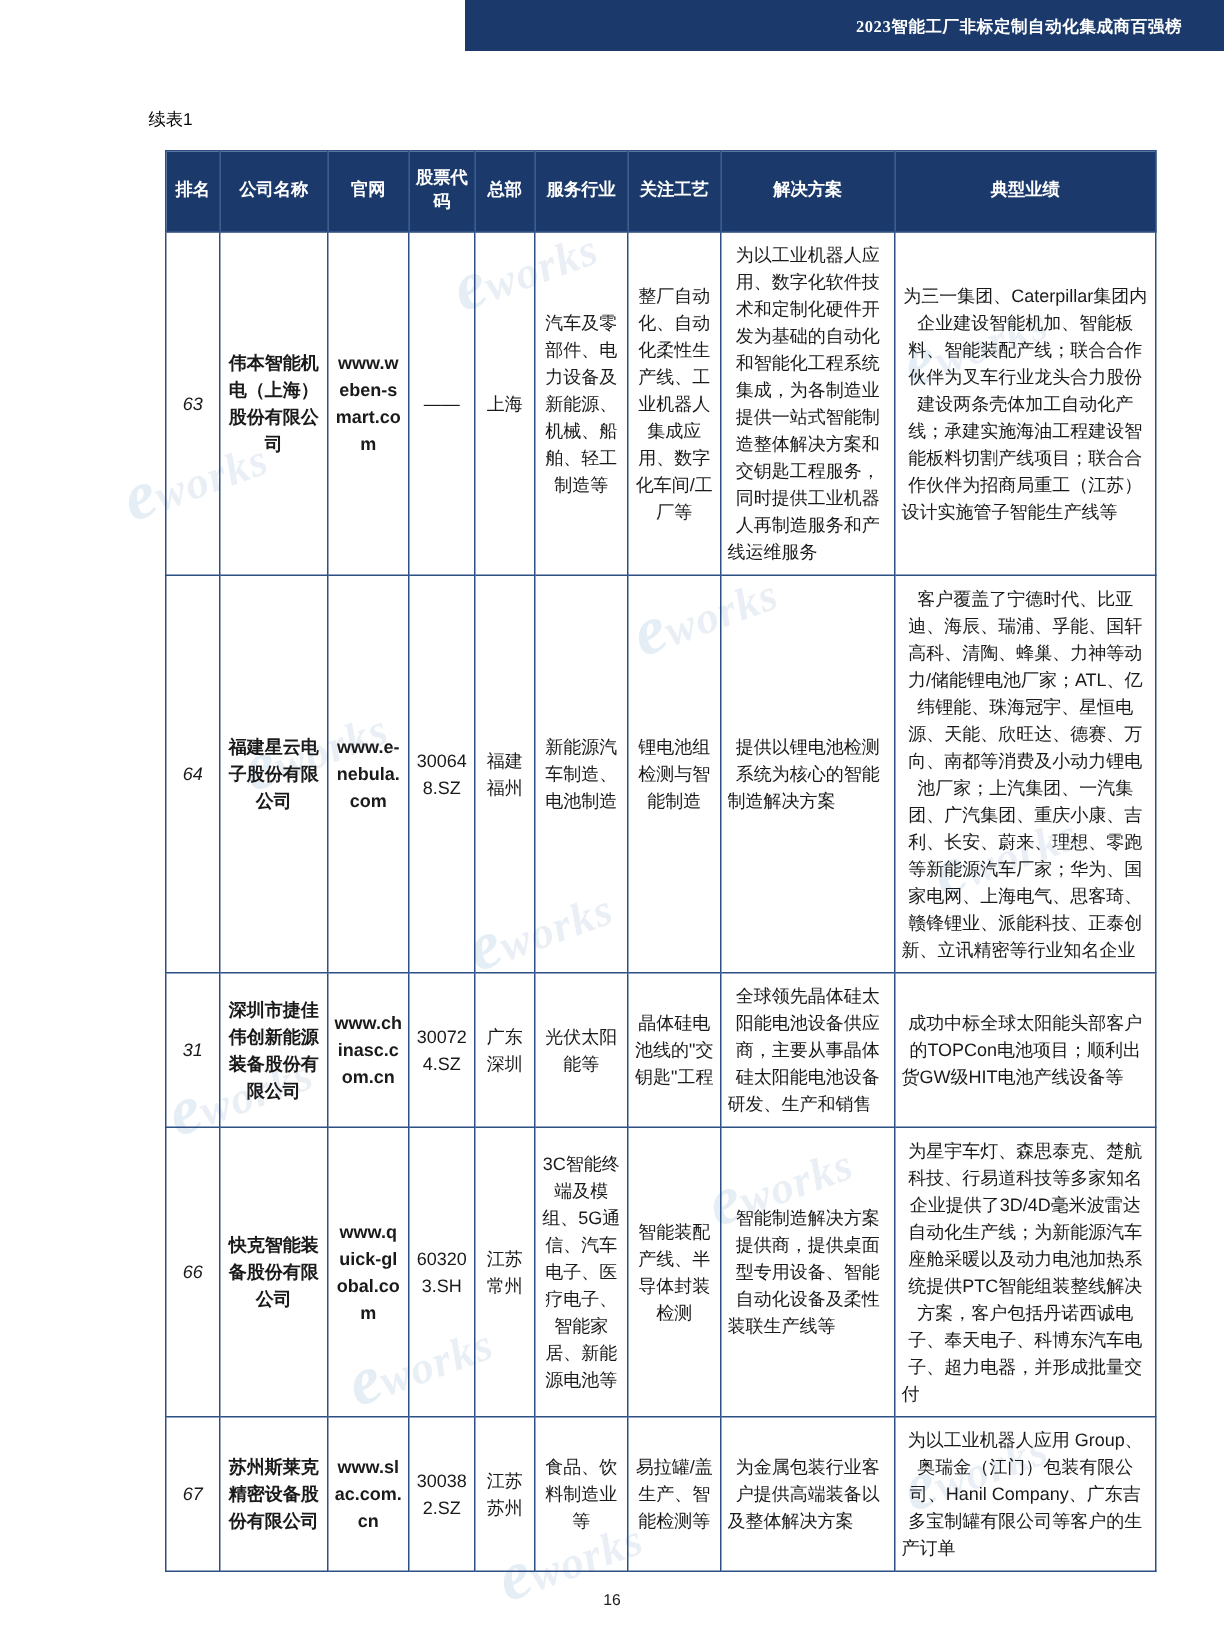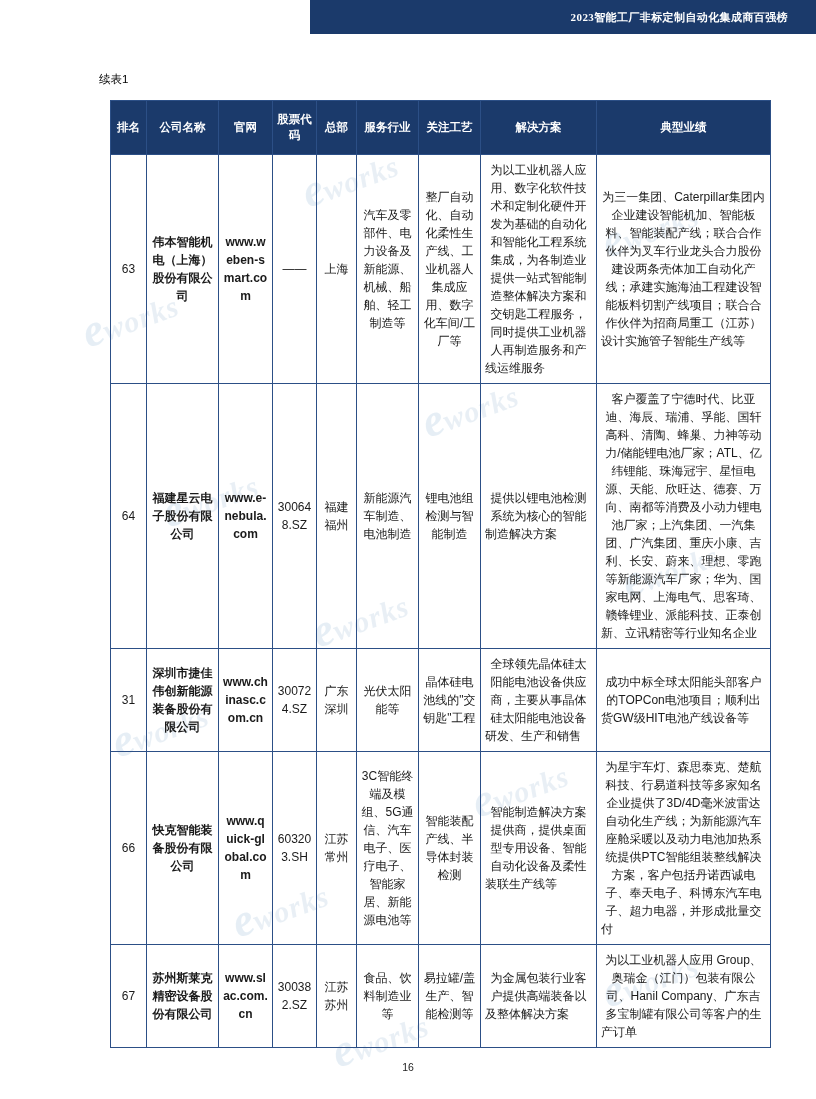--- a/index.html
+++ b/index.html
@@ -80,20 +80,21 @@
     height: 54px;
   }
   table.main tbody td {
     font-size: 12px;
     color: #1a1a1a;
     line-height: 1.5;
     padding: 6px 4px;
   }
   td.rank {
     font-size: 11px;
+    font-style: italic;
   }
   td.company {
     font-size: 10.5px;
     font-weight: bold;
     text-align: center;
   }
   td.site {
     font-size: 10px;
     word-break: break-all;
     line-height: 1.45;

